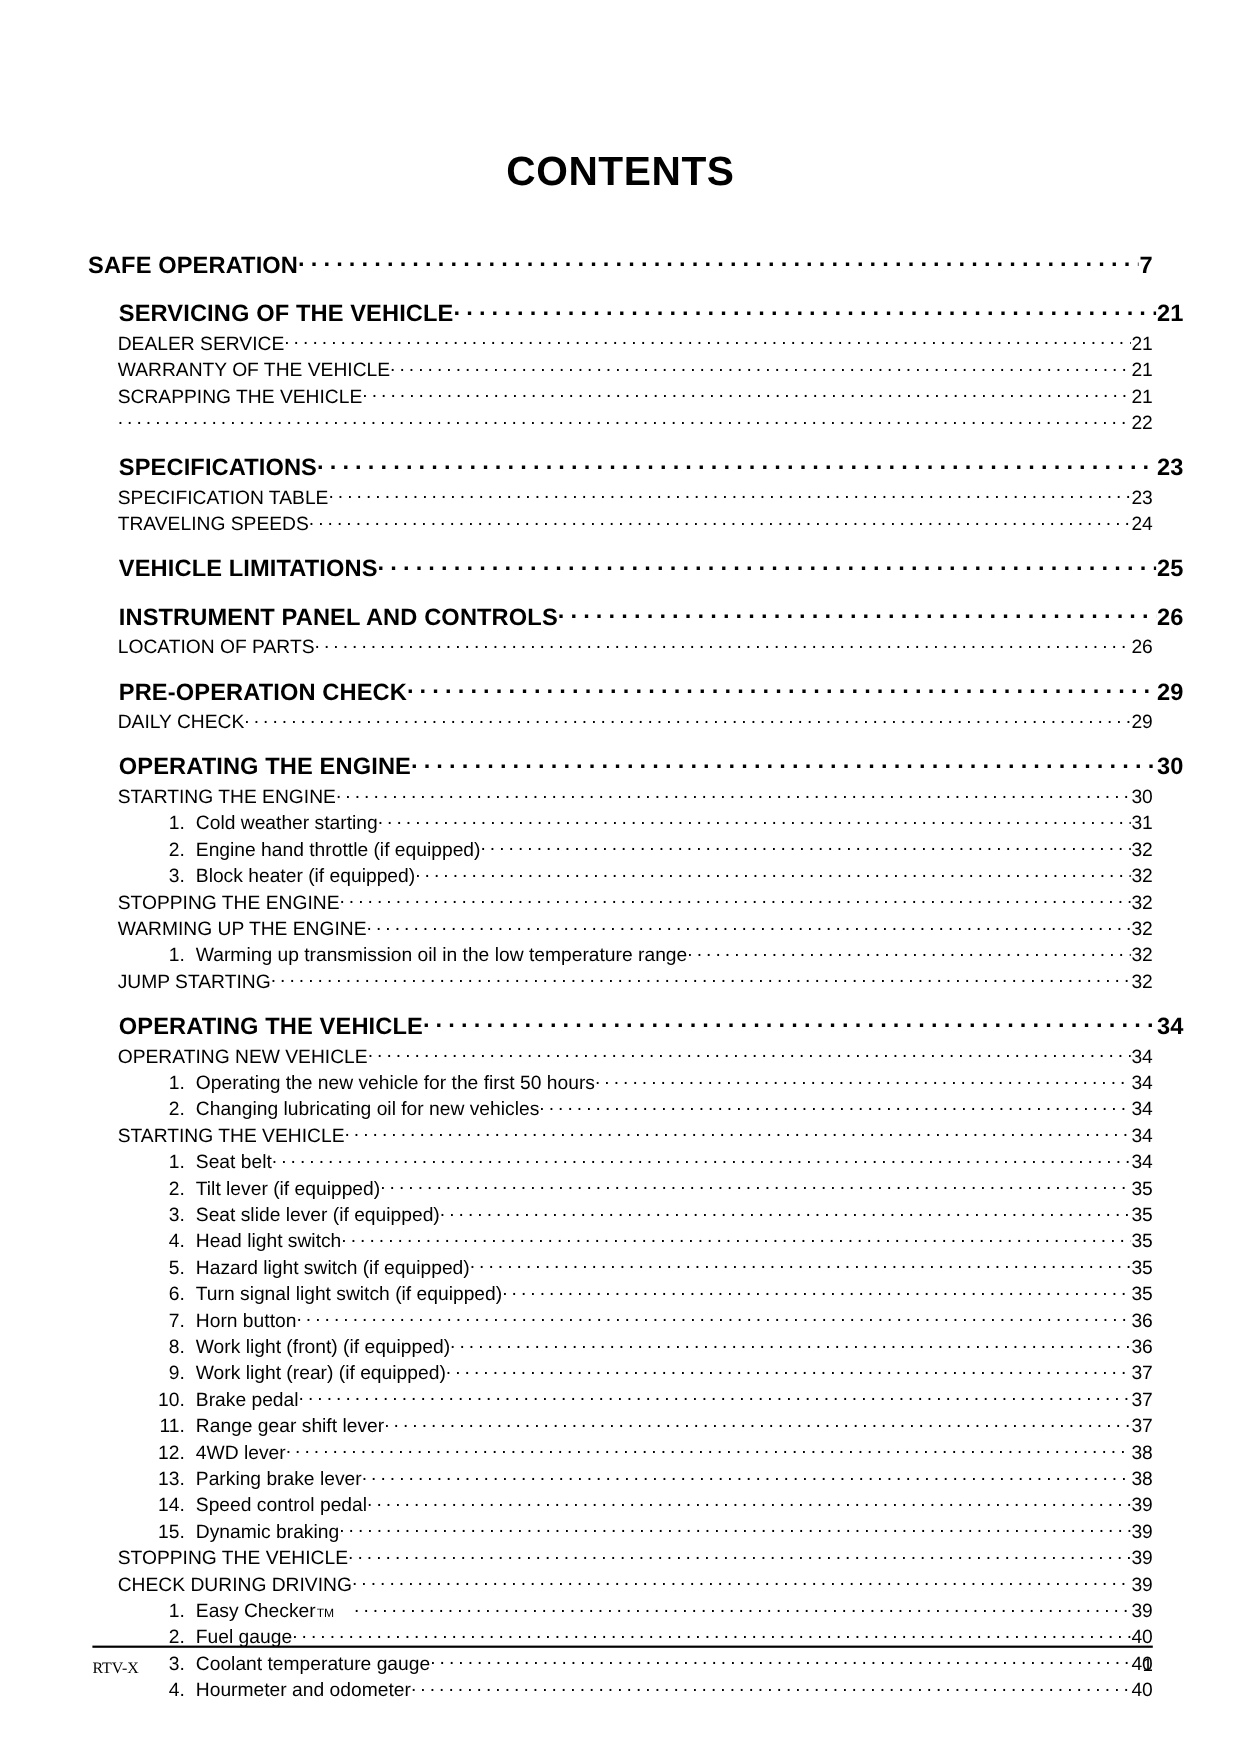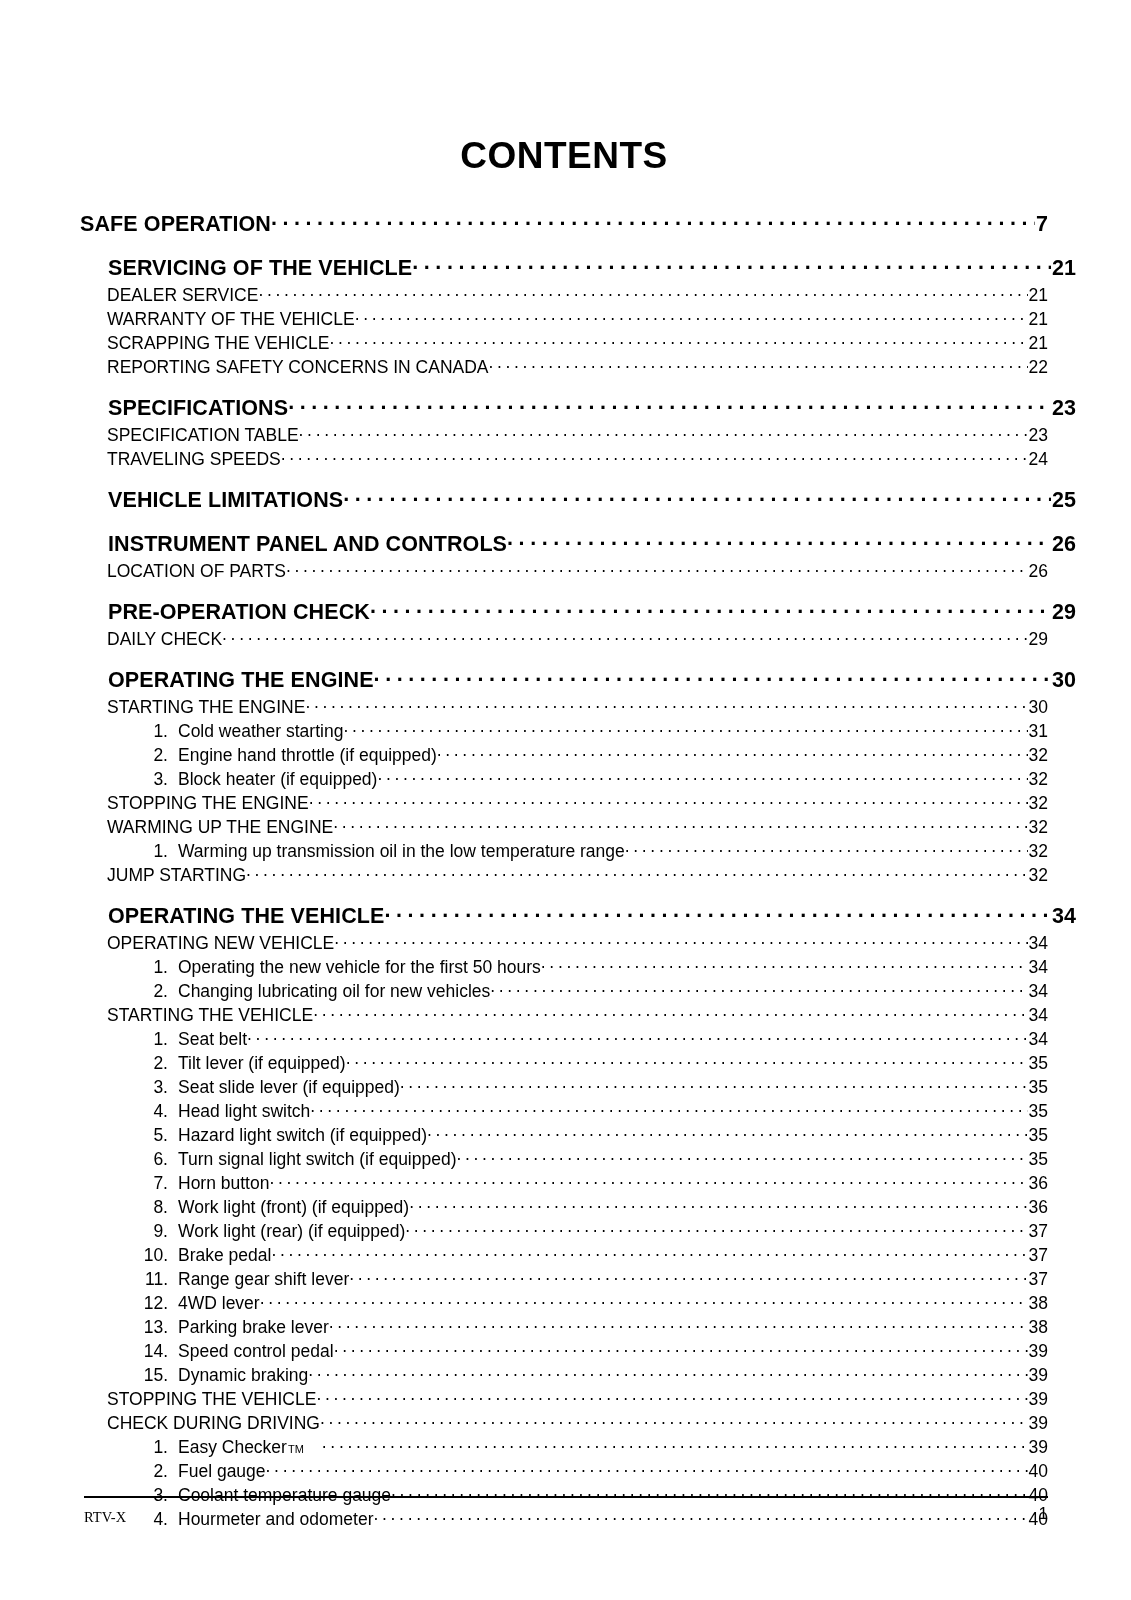--- a/index.html
+++ b/index.html
@@ -34,21 +34,21 @@
     font-size: 37px;
     font-weight: bold;
     letter-spacing: 0.5px;
     line-height: 44px;
   }
 
   
   .toc {
     position: absolute;
     left: 0;
-    top: 196px;
+    top: 213px;
     width: 954px;
   }
 
   .toc-entry {
     display: flex;
     align-items: baseline;
     width: 1131px;
     box-sizing: border-box;
     padding-right: 83px;  
     white-space: nowrap;
@@ -181,21 +181,20 @@
         <span class="label">WARRANTY OF THE VEHICLE</span>
         <span class="leader"></span>
         <span class="pagenum">21</span>
       </div>
       <div class="toc-entry lvl2">
         <span class="label">SCRAPPING THE VEHICLE</span>
         <span class="leader"></span>
         <span class="pagenum">21</span>
       </div>
       <div class="toc-entry lvl2">
-        <span class="label">REPORTING SAFETY CONCERNS IN CANADA</span>
         <span class="leader"></span>
         <span class="pagenum">22</span>
       </div>
       <div class="toc-entry lvl1 gap-before">
         <span class="label">SPECIFICATIONS</span>
         <span class="leader"></span>
         <span class="pagenum">23</span>
       </div>
       <div class="toc-entry lvl2">
         <span class="label">SPECIFICATION TABLE</span>

